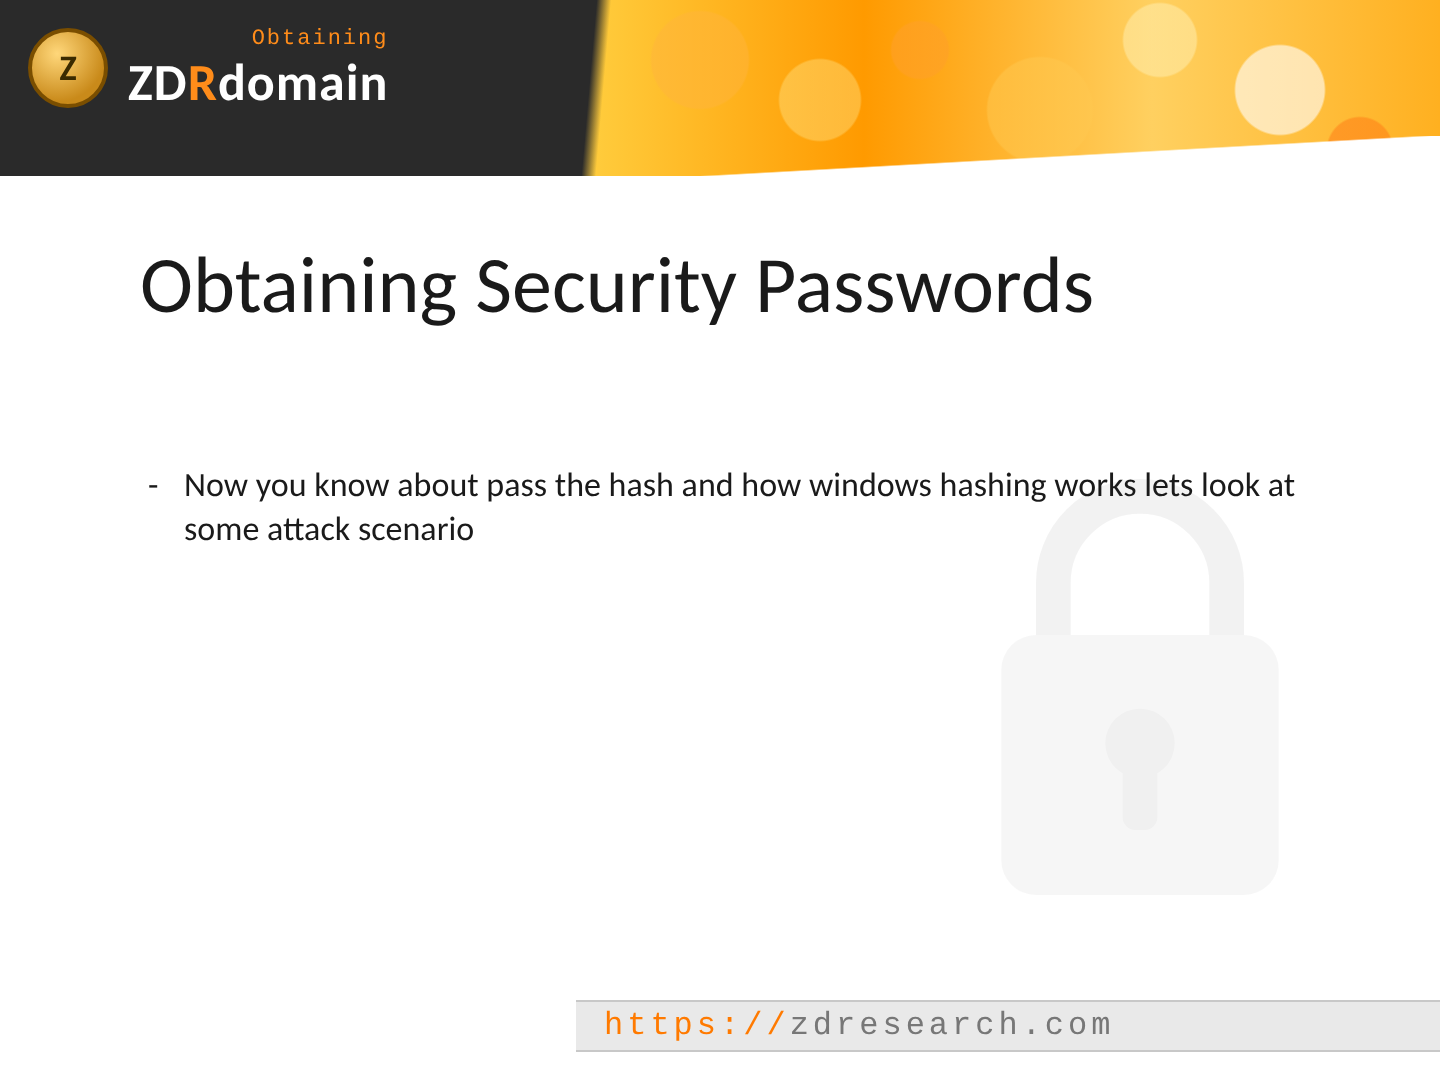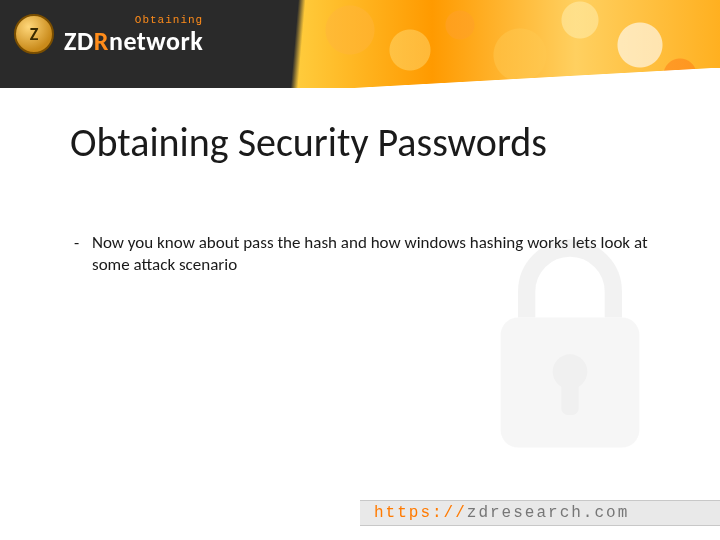--- a/index.html
+++ b/index.html
@@ -111,21 +111,21 @@
     left: 4px;
     top: 0;
   }
 
   
   .footer {
     position: absolute;
     bottom: 14px;
     right: 0;
     height: 26px;
-    width: 360px;
+    width: 432px;
     background: #e9e9e9;
     border-top: 1px solid #c8c8c8;
     border-bottom: 1px solid #c8c8c8;
     display: flex;
     align-items: center;
     padding-left: 14px;
     font-family: "Courier New", monospace;
     font-size: 16px;
     letter-spacing: 2px;
     color: #777;
@@ -137,21 +137,21 @@
 
 <div class="banner"></div>
 
 <div class="logo">
   <div class="logo-medal">
     <span>Z</span>
   </div>
   <div class="logo-text">
     <span class="logo-security">Obtaining</span>
     <span class="logo-brand">
-      <span>ZD</span><span class="r">R</span><span>network</span>
+      <span>ZD</span><span class="r">R</span><span>domain</span>
     </span>
   </div>
 </div>
 
 <svg class="padlock" viewBox="0 0 100 120">
   <path d="M30 45 v-12 a20 20 0 0 1 40 0 v12" fill="none" stroke="#999" stroke-width="8"></path>
   <rect x="18" y="45" width="64" height="60" rx="8" fill="#bbb"></rect>
   <circle cx="50" cy="70" r="8" fill="#888"></circle>
   <rect x="46" y="74" width="8" height="16" rx="3" fill="#888"></rect>
 </svg>

